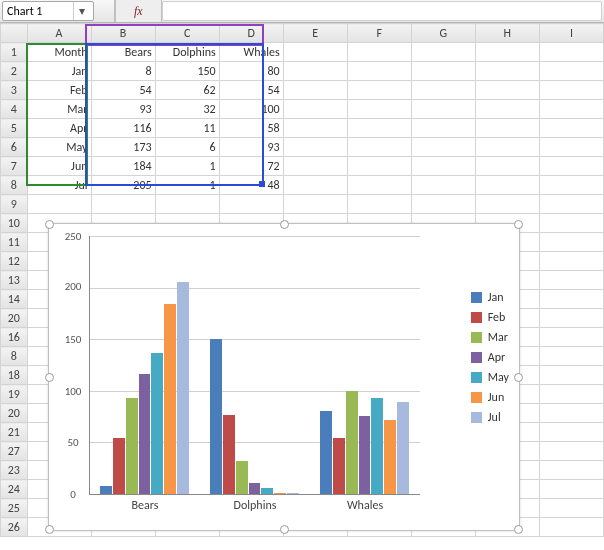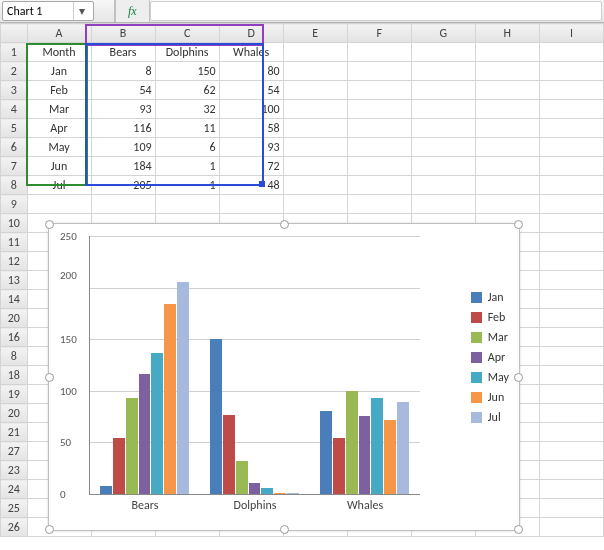--- a/index.html
+++ b/index.html
@@ -40,24 +40,24 @@
   }
   .namebox-dd {
     width: 16px;
     text-align: center;
     color: #555;
     border-left: 1px solid #ccc;
     line-height: 18px;
   }
   .fx-label {
     display:flex; align-items:center;
-    padding: 0 12px;
+    padding: 0 18px;
     font-style: italic;
     font-family: "Times New Roman", serif;
-    color: #15803d;
+    color: #7f1d1d;
     border-left: 1px solid #c0c0c0;
     border-right: 1px solid #c0c0c0;
     background:#eee;
   }
   .fx-sep {
     width: 18px;
     border-right: 1px solid #c0c0c0;
   }
   .formula-input {
     flex: 1;
@@ -98,21 +98,21 @@
     width: 24px;
     background: linear-gradient(#f3f3f3, #e3e3e3);
   }
   table.sheet th.rowhdr {
     width: 24px;
     background: linear-gradient(#f3f3f3, #e3e3e3);
     text-align: center;
     font-weight: normal;
     color: #444;
   }
-  .txt { text-align: center; }
+  .txt { text-align: right; }
   .num { text-align: right; }
   .colw { width: 58px; }
 
   
   .overlay { position:absolute; pointer-events:none; }
   .sel-purple { border: 2px solid #8f3fbf; }
   .sel-green  { border: 2px solid #2e8b2e; }
   .sel-blue   { border: 2px solid #2a4bd7; }
   .handle {
     position:absolute; width:6px; height:6px; background:#2a4bd7;
@@ -136,21 +136,21 @@
     background:#fff; border:1px solid #9a9a9a; border-radius:50%;
   }
   .plot-area {
     position:absolute;
     left: 40px; top: 12px;
     width: 330px; height: 258px;
     border-left: 1px solid #888;
     border-bottom: 1px solid #888;
   }
   .gridline { position:absolute; left:0; width:100%; border-top:1px solid #d0d0d0; }
-  .ytick { position:absolute; left:-30px; width:26px; text-align:left; font-size:11px; color:#555; transform:translateY(-50%); }
+  .ytick { position:absolute; left:-30px; width:26px; text-align:center; font-size:11px; color:#555; transform:translateY(-50%); }
   .bars { position:absolute; left:0; bottom:0; width:100%; height:100%; }
   .bar { position:absolute; bottom:0; }
   .xcat { position:absolute; bottom:-18px; font-size:12px; color:#444; text-align:center; transform:translateX(-50%); }
 
   .legend {
     position:absolute;
     right: 10px; top: 60px;
     font-size: 12px;
   }
   .legend-item { display:flex; align-items:center; margin: 6px 0; }
@@ -264,21 +264,21 @@
           <td class="num">58</td>
           <td></td>
           <td></td>
           <td></td>
           <td></td>
           <td></td>
         </tr>
         <tr>
           <th class="rowhdr">6</th>
           <td class="txt">May</td>
-          <td class="num">109</td>
+          <td class="num">173</td>
           <td class="num">6</td>
           <td class="num">93</td>
           <td></td>
           <td></td>
           <td></td>
           <td></td>
           <td></td>
         </tr>
         <tr>
           <th class="rowhdr">7</th>
@@ -547,21 +547,21 @@
           <div class="gridline" style="top: 154.8px;"></div>
           <div class="gridline" style="top: 103.2px;"></div>
           <div class="gridline" style="top: 51.6px;"></div>
           <div class="gridline" style="top: 0px;"></div>
         </div>
       <div id="yticks">
           <div class="ytick" style="top: 258px;">0</div>
           <div class="ytick" style="top: 206.4px;">50</div>
           <div class="ytick" style="top: 154.8px;">100</div>
           <div class="ytick" style="top: 103.2px;">150</div>
-          <div class="ytick" style="top: 39px;">200</div>
+          <div class="ytick" style="top: 50px;">200</div>
           <div class="ytick" style="top: 0px;">250</div>
         </div>
       <div class="bars" id="bars">
           <div class="bar s0" style="left: 9.9px; width: 11.8857px; height: 8.256px;"></div>
           <div class="bar s1" style="left: 22.7857px; width: 11.8857px; height: 55.728px;"></div>
           <div class="bar s2" style="left: 35.6714px; width: 11.8857px; height: 95.976px;"></div>
           <div class="bar s3" style="left: 48.5571px; width: 11.8857px; height: 119.712px;"></div>
           <div class="bar s4" style="left: 61.4429px; width: 11.8857px; height: 141.384px;"></div>
           <div class="bar s5" style="left: 74.3286px; width: 11.8857px; height: 189.888px;"></div>
           <div class="bar s6" style="left: 87.2143px; width: 11.8857px; height: 211.56px;"></div>

